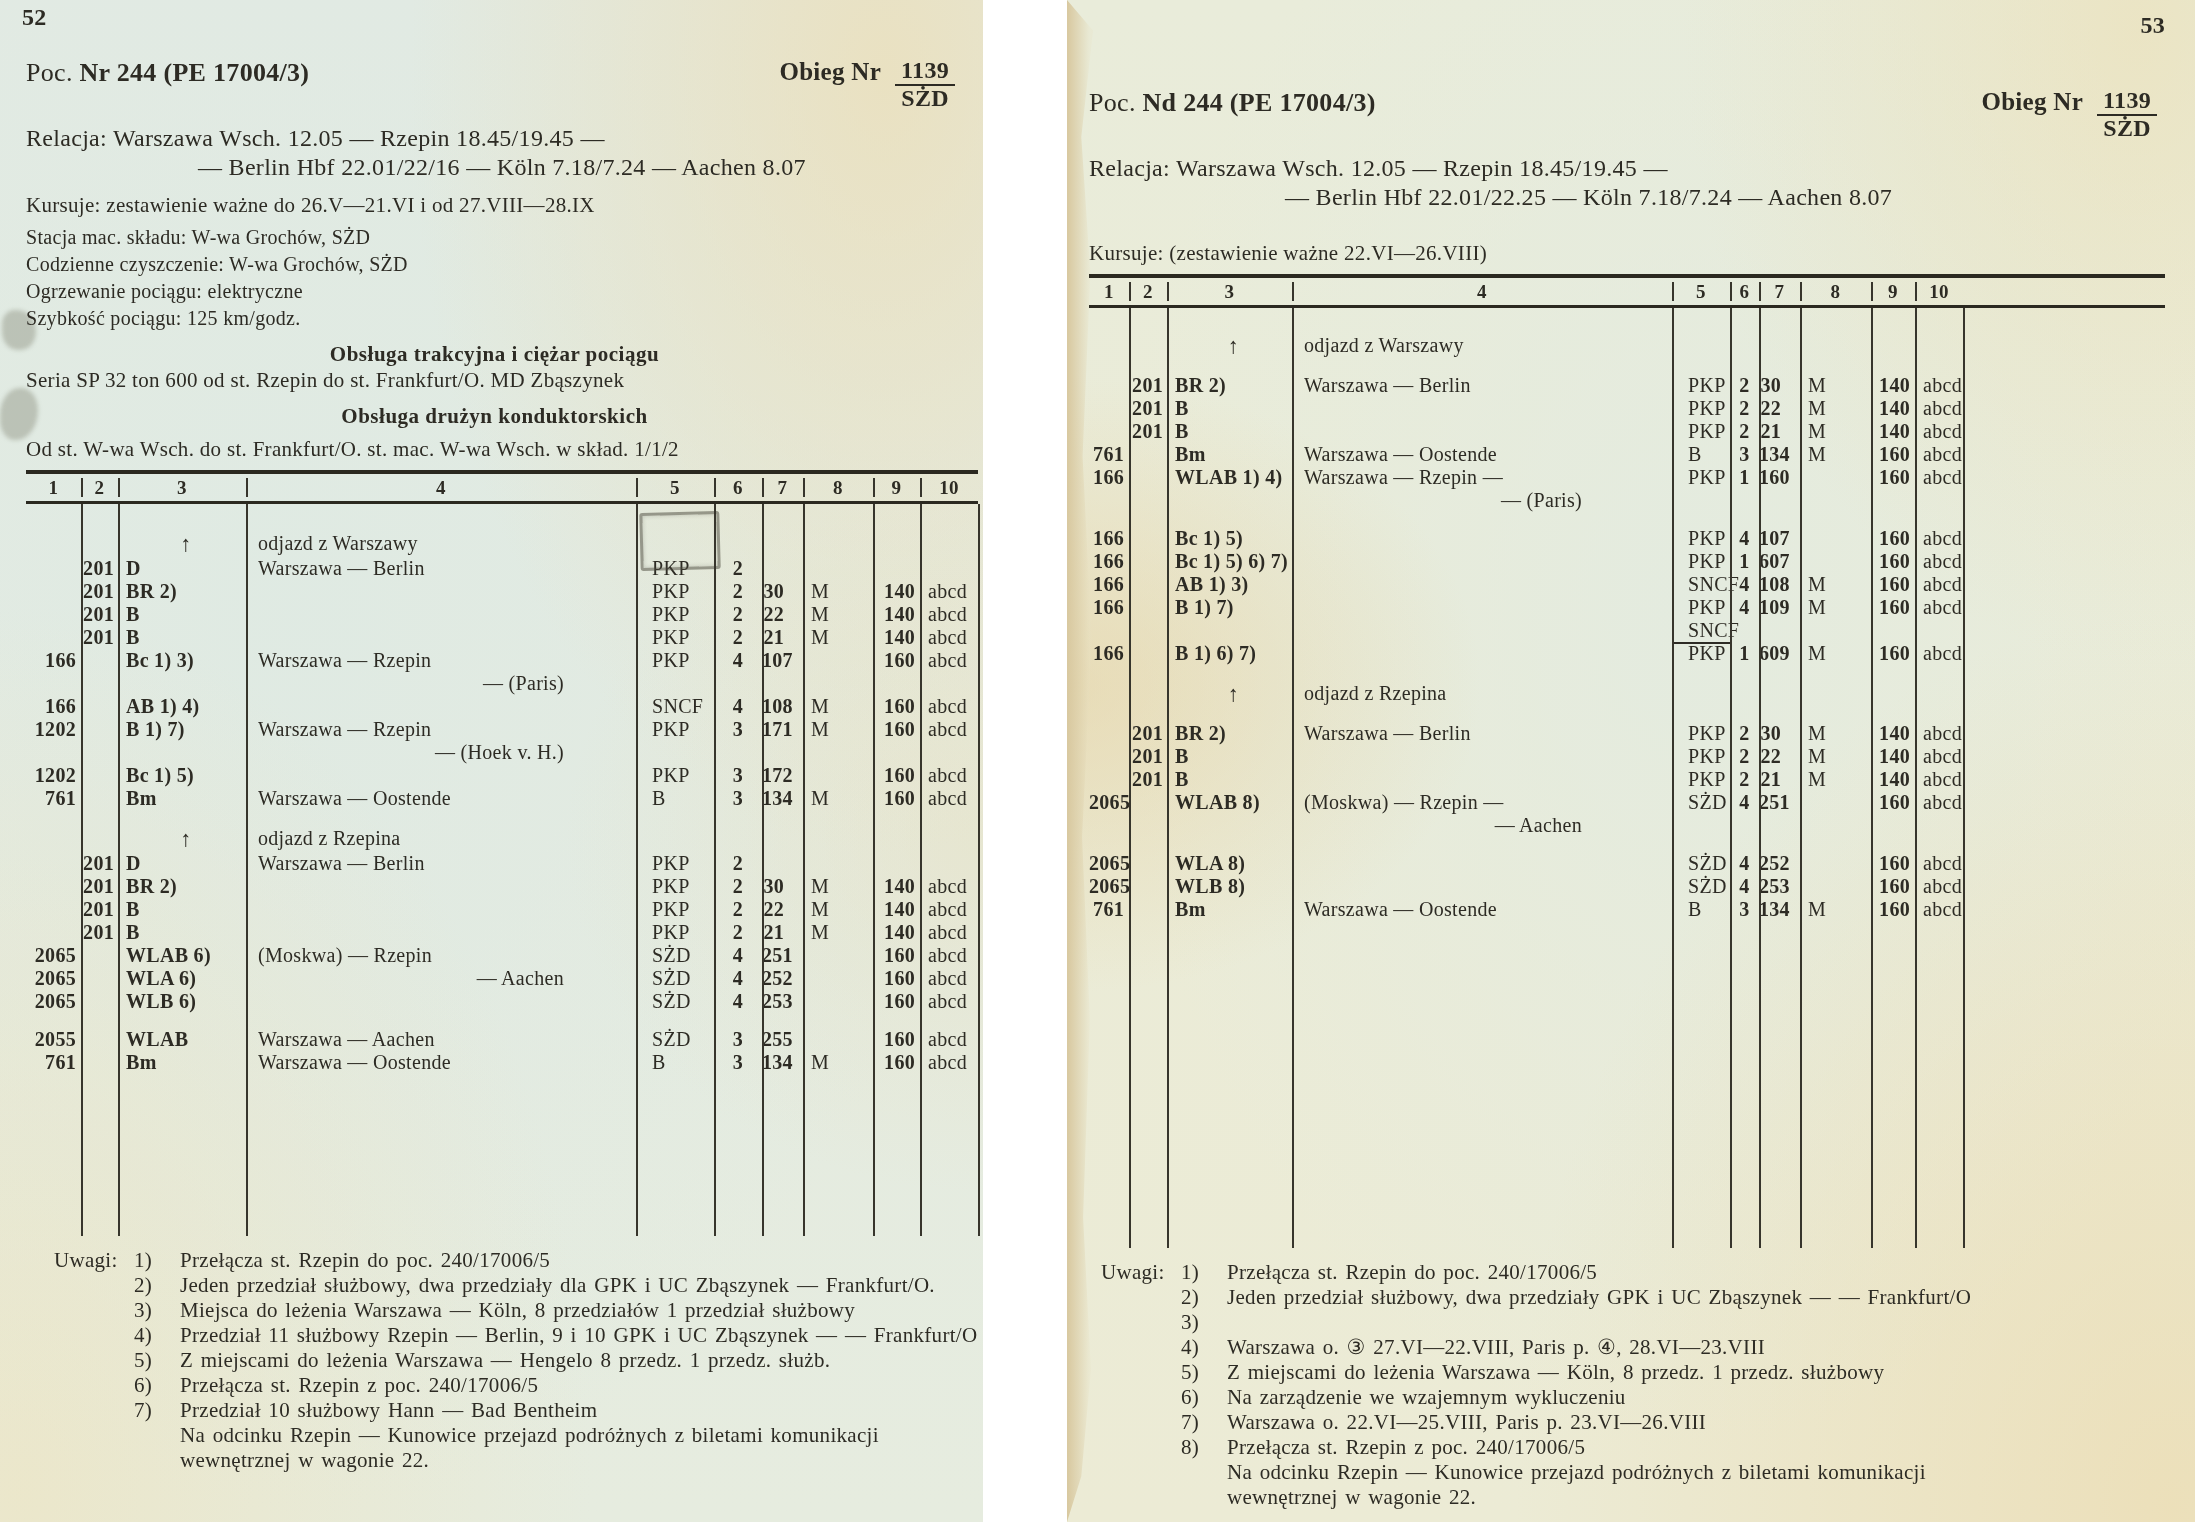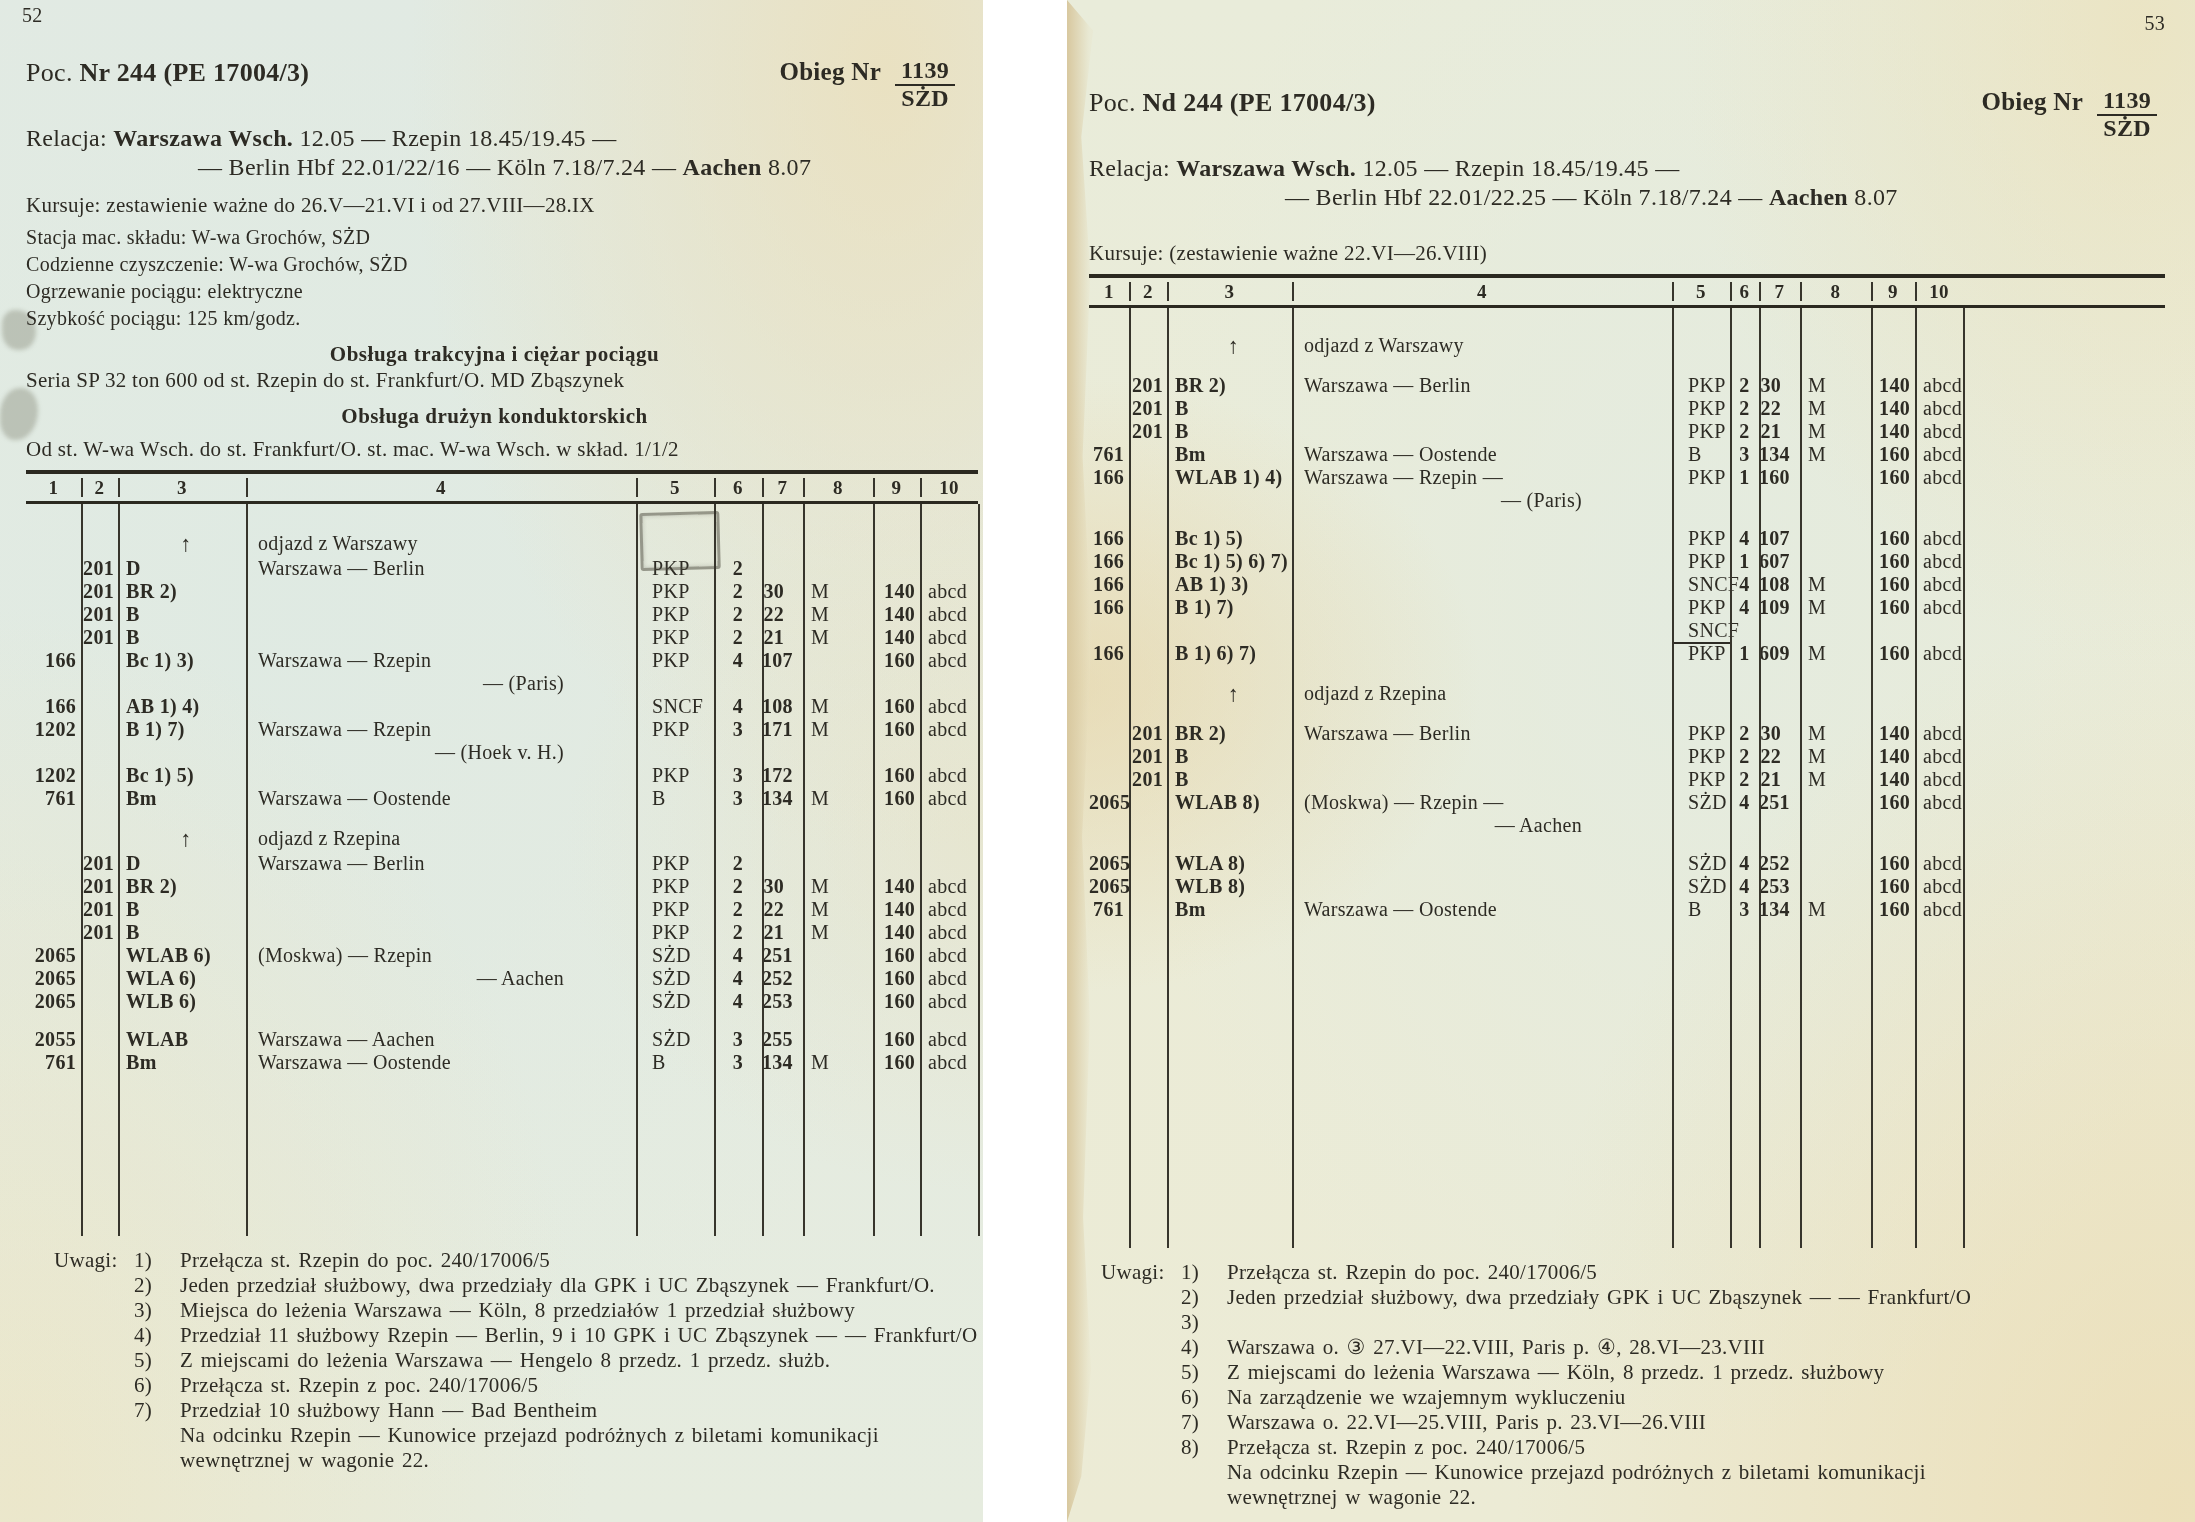--- a/index.html
+++ b/index.html
@@ -26,36 +26,36 @@
       radial-gradient(ellipse at 95% 2%, rgba(236,222,178,.55), transparent 30%),
       radial-gradient(ellipse at 55% 40%, rgba(227,235,224,.9), transparent 65%),
       linear-gradient(#e9ecda,#ecebd5);
   }
   #page53::before{
     content:"";position:absolute;left:0;top:0;bottom:0;width:26px;
     background:linear-gradient(90deg,#d8c89f,rgba(231,224,194,.25) 85%);
     clip-path:polygon(0 0,100% 2%,55% 9%,90% 18%,60% 30%,95% 42%,58% 55%,88% 67%,62% 80%,92% 90%,55% 97%,0 100%);
     pointer-events:none;
   }
-  .pagenum{position:absolute;font-size:20px;font-weight:400;}
+  .pagenum{position:absolute;font-size:24px;font-weight:700;}
   #page52 .pagenum{top:4px;left:22px;}
   #page53 .pagenum{top:12px;right:30px;}
 
   .content{position:relative;}
   #page52 .content{padding:58px 20px 0 26px;}
   #page53 .content{padding:88px 30px 0 22px;}
 
   .hdr{display:flex;justify-content:space-between;align-items:flex-start;font-size:26px;}
   .hdr .train{font-weight:700;}
   .obieg{display:flex;align-items:flex-start;font-weight:700;font-size:25px;margin-right:8px;}
   .frac{display:inline-flex;flex-direction:column;text-align:center;margin-left:14px;font-size:24px;line-height:1.05;}
   .frac .fn{border-bottom:2.5px solid #2d2b24;padding:0 6px 1px 6px;}
 
   .rel{font-size:24px;margin-top:14px;}
-  .rel b{font-weight:700;margin-top:32px;}
+  .rel b{font-weight:400;margin-top:32px;}
   .rel2{margin-top:2px;}
   #page52 .rel2{margin-left:172px;}
   #page53 .rel2{margin-left:196px;}
 
   .kursuje{font-size:21px;margin-top:12px;}
   #page53 .kursuje{margin-top:30px;}
 
   .details{font-size:20px;line-height:27px;margin-top:6px;}
   .ctitle{font-size:21px;text-align:center;font-weight:700;letter-spacing:.5px;margin-top:10px;}
   .cline{font-size:21px;line-height:27px;}

